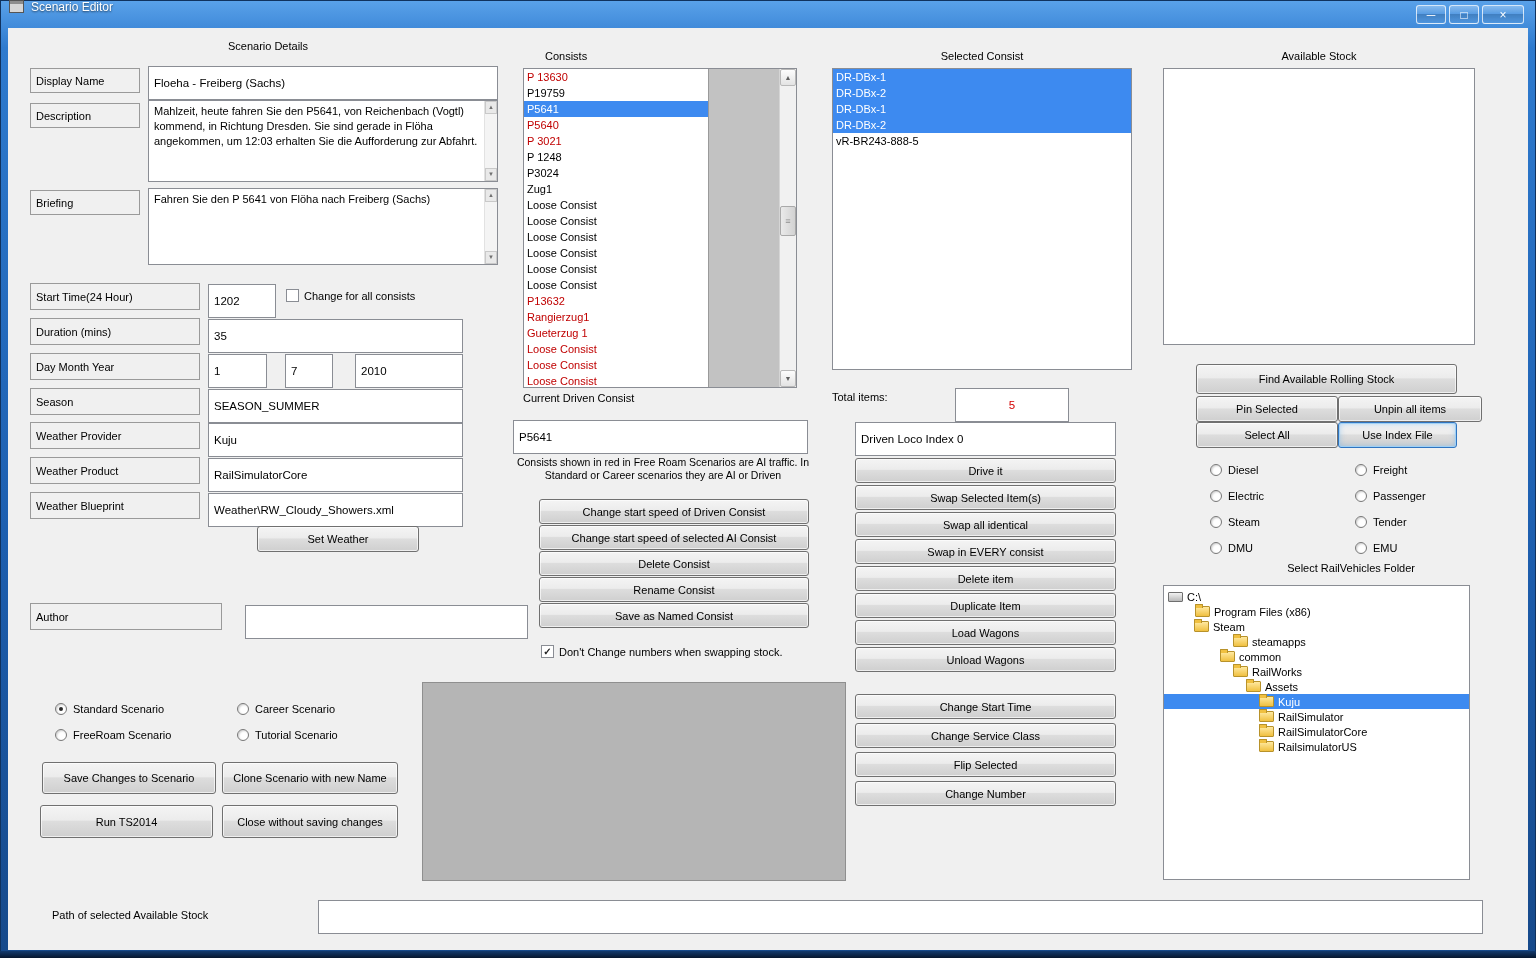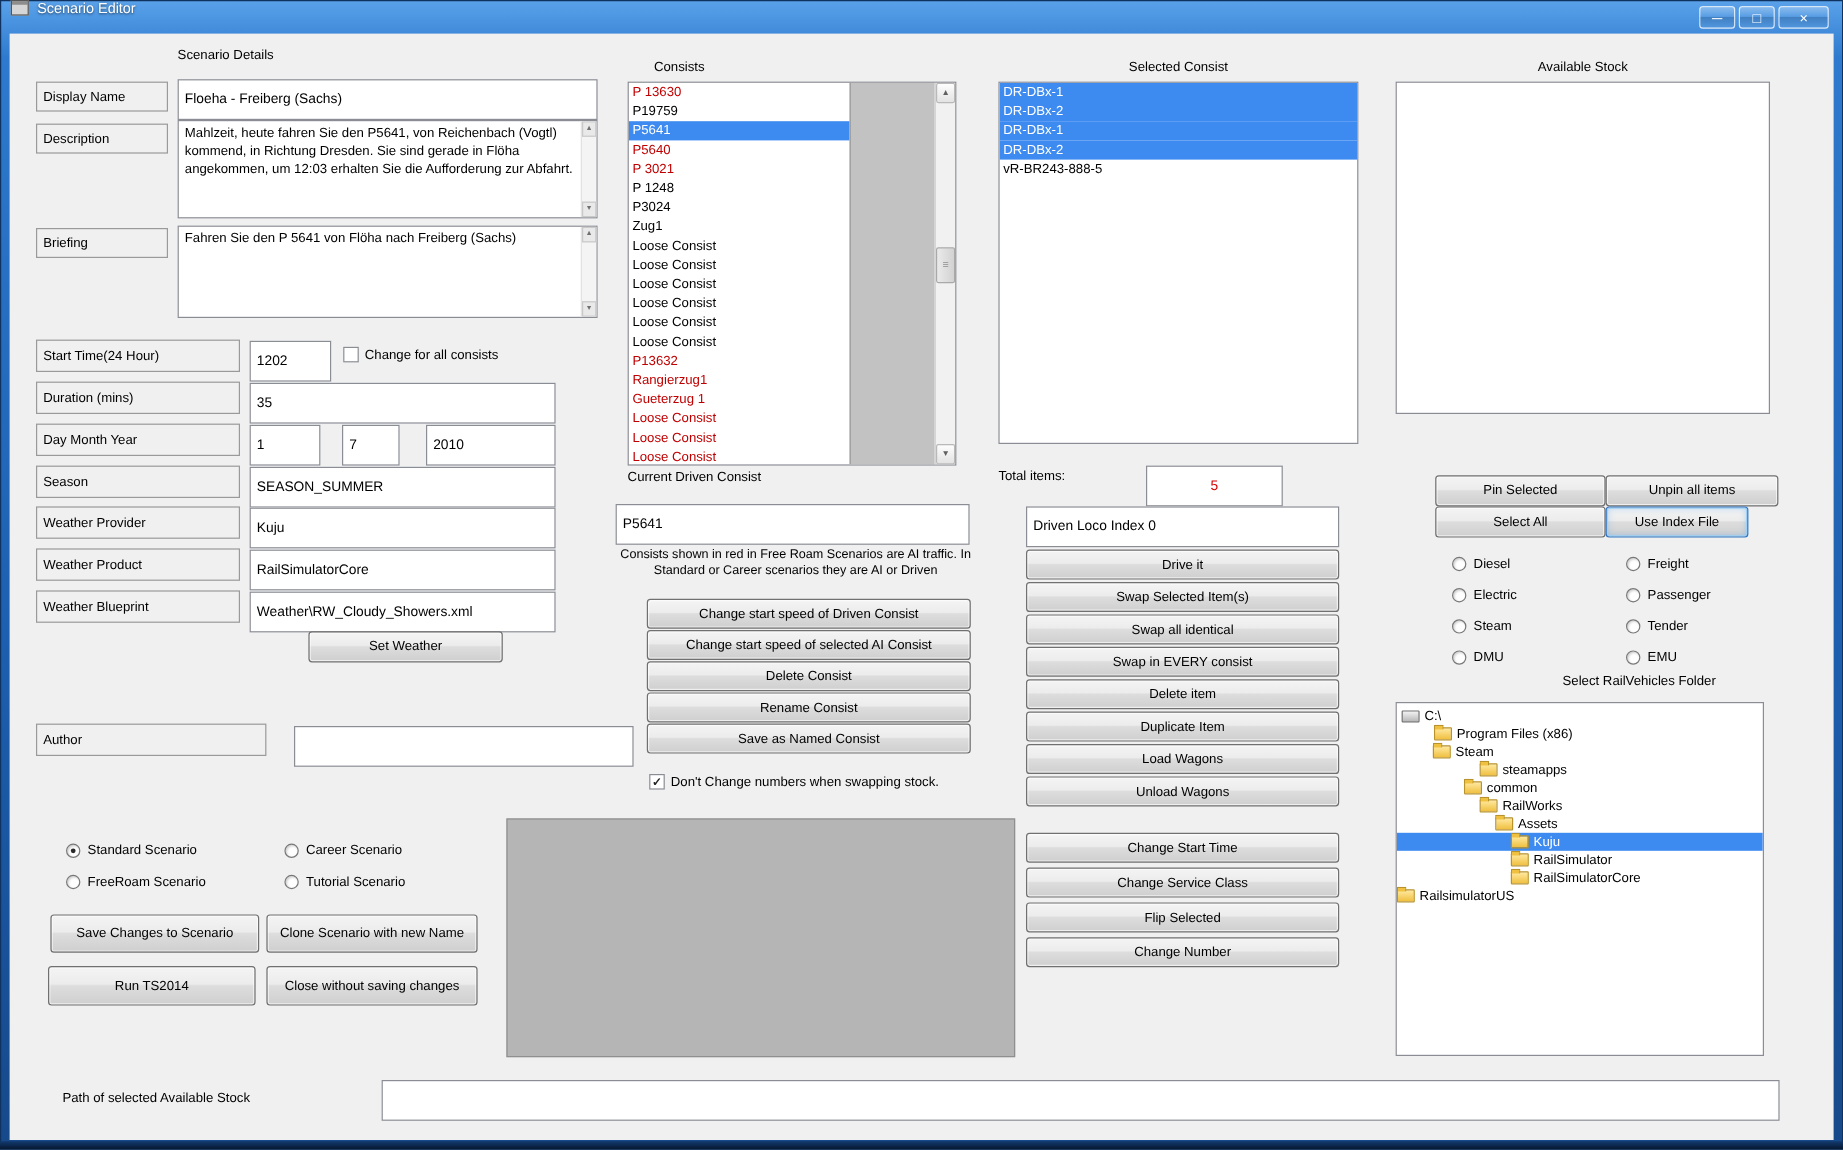--- a/index.html
+++ b/index.html
@@ -74,21 +74,21 @@
           <span>□</span>
         </div>
       <div class="win-btn close">
           <span>×</span>
         </div>
     </div>
   </div>
 
   <div class="client">
 
-    <div class="hdr" style="left:140px;top:12px;width:240px;">Scenario Details</div>
+    <div class="hdr" style="left:140px;top:12px;width:240px;text-align:center">Scenario Details</div>
 
     <div class="lbl3d" style="left:22px;top:40px;width:110px;height:25px">Display Name</div>
     <div class="tbox" style="left:140px;top:38px;width:350px;height:27px">Floeha - Freiberg (Sachs)</div>
 
     <div class="lbl3d" style="left:22px;top:75px;width:110px;height:25px">Description</div>
     <div class="tbox tarea" style="left:140px;top:72px;width:350px;height:82px">
       <div>Mahlzeit, heute fahren Sie den P5641, von Reichenbach (Vogtl) kommend, in Richtung Dresden. Sie sind gerade in Flöha angekommen, um 12:03 erhalten Sie die Aufforderung zur Abfahrt.</div>
       <div class="mini-scroll">
         <span class="ms-arr up">▲</span>
         <span class="ms-arr dn">▼</span>
@@ -232,20 +232,21 @@
       </div>
     <div class="vstack" style="left:847px;top:666px;width:261px;gap:4px">
         <div class="btn">Change Start Time</div>
         <div class="btn">Change Service Class</div>
         <div class="btn">Flip Selected</div>
         <div class="btn">Change Number</div>
       </div>
 
     <div class="hdr" style="left:1155px;top:22px;width:312px;text-align:center">Available Stock</div>
     <div class="listbox" style="left:1155px;top:40px;width:312px;height:277px"></div>
+    <div class="btn abs" style="left:1188px;top:336px;width:261px;height:30px">Find Available Rolling Stock</div>
     <div class="btn abs" style="left:1188px;top:368px;width:142px;height:26px">Pin Selected</div>
     <div class="btn abs" style="left:1330px;top:368px;width:144px;height:26px">Unpin all items</div>
     <div class="btn abs" style="left:1188px;top:394px;width:142px;height:26px">Select All</div>
     <div class="btn abs btn-default" style="left:1330px;top:394px;width:119px;height:26px">Use Index File</div>
     <div class="radio-grid" style="left:1202px;top:429px;grid-template-columns:145px 116px">
         <div class="radio">
           <span class="dot"></span>
           <span>Diesel</span>
         </div>
         <div class="radio">
@@ -270,21 +271,21 @@
         </div>
         <div class="radio">
           <span class="dot"></span>
           <span>DMU</span>
         </div>
         <div class="radio">
           <span class="dot"></span>
           <span>EMU</span>
         </div>
       </div>
-    <div class="hdr" style="left:1202px;top:534px;width:312px;text-align:center">Select RailVehicles Folder</div>
+    <div class="hdr" style="left:1095px;top:534px;width:312px;text-align:right">Select RailVehicles Folder</div>
     <div class="tree" style="left:1155px;top:557px;width:307px;height:295px">
         <div class="tree-row" style="padding-left: 4px;">
           <span class="drive-icon"></span>
           <span>C:\</span>
         </div>
         <div class="tree-row" style="padding-left: 31px;">
           <span class="folder-icon"></span>
           <span>Program Files (x86)</span>
         </div>
         <div class="tree-row" style="padding-left: 30px;">
@@ -312,21 +313,21 @@
           <span>Kuju</span>
         </div>
         <div class="tree-row" style="padding-left: 95px;">
           <span class="folder-icon"></span>
           <span>RailSimulator</span>
         </div>
         <div class="tree-row" style="padding-left: 95px;">
           <span class="folder-icon"></span>
           <span>RailSimulatorCore</span>
         </div>
-        <div class="tree-row" style="">
+        <div class="tree-row" style="padding-left: 95px;">
           <span class="folder-icon"></span>
           <span>RailsimulatorUS</span>
         </div>
       </div>
 
     <div class="hdr" style="left:44px;top:881px">Path of selected Available Stock</div>
     <div class="tbox" style="left:310px;top:872px;width:1165px;height:26px"></div>
 
   </div>
   <div class="bottom-band"></div>

